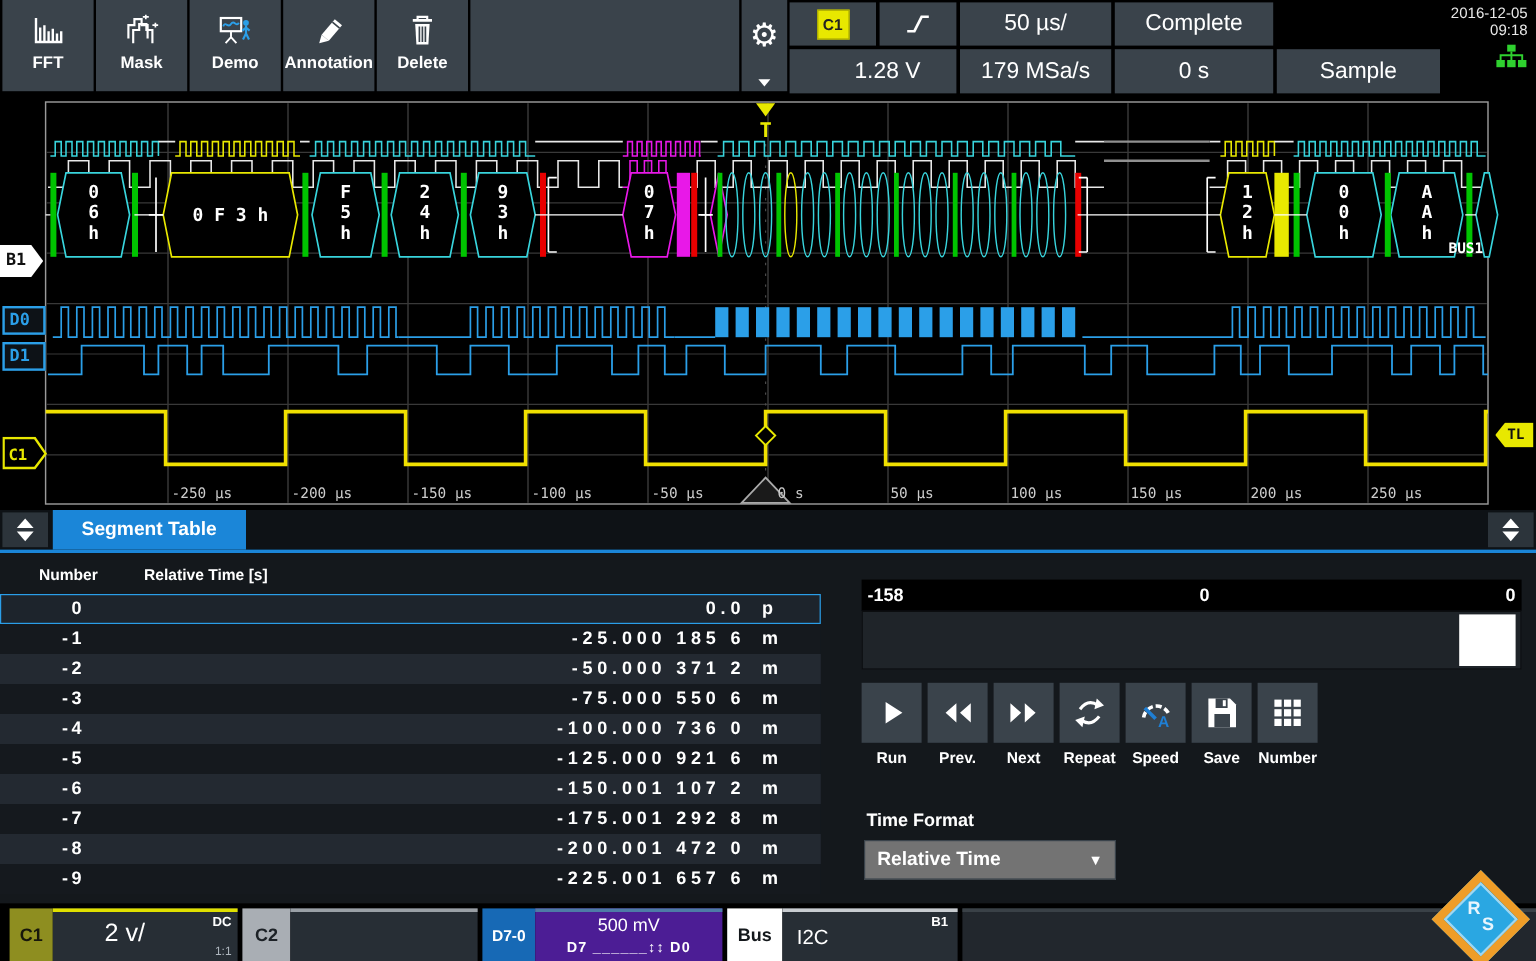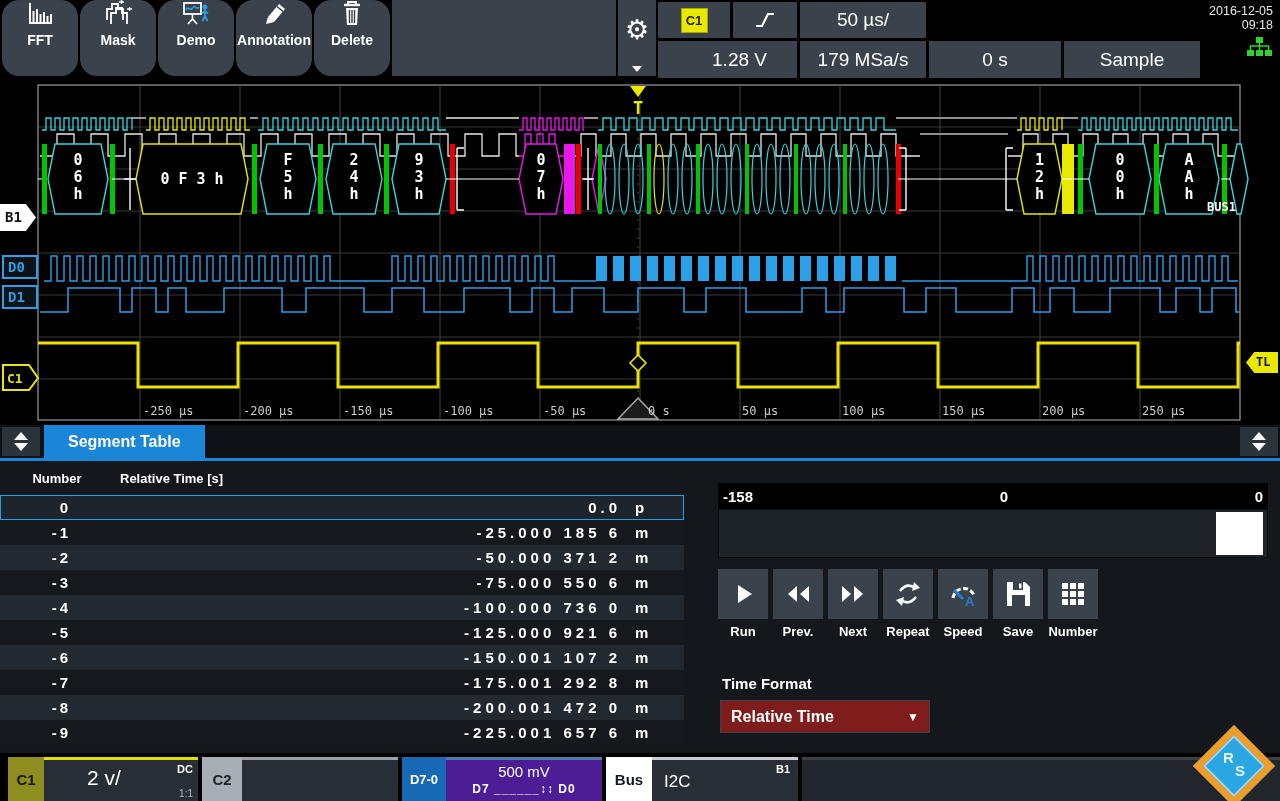--- a/index.html
+++ b/index.html
@@ -2,22 +2,22 @@
 <html><head>
 <meta charset="utf-8">
 <style>
   * { box-sizing: border-box; margin: 0; padding: 0; }
   body { background:#000; font-family:"Liberation Sans", sans-serif; }
   .screen { position:relative; width:1280px; height:801px; background:#000; overflow:hidden; }
 
   
   .toolbar { display:flex; height:78px; background:#000; }
   .tb-btn { width:76px; height:76px; margin:0 2px 0 0; background:#3a434b; color:#fff;
-            display:flex; flex-direction:column; align-items:center; justify-content:flex-start;
-            padding-bottom:5px; cursor:default;border-radius:17px; }
+            display:flex; flex-direction:column; align-items:center; justify-content:center;
+            padding-bottom:5px; cursor:default; }
   .tb-btn:first-child { margin-left:2px; }
   .tb-btn svg { margin-bottom:6px; }
   .tb-label { font-size:14px; font-weight:700; }
   .tb-spacer { width:224px; height:76px; background:#3a434b; margin-right:2px; }
   .gear-col { width:38px; height:76px; background:#3a434b; margin-right:2px; position:relative;
               display:flex; flex-direction:column; align-items:center; }
   .gear-glyph { color:#fff; font-size:27px; line-height:1; margin-top:16px;
                 font-family:"DejaVu Sans", sans-serif; }
   .gear-caret { position:absolute; bottom:4px; width:0; height:0;
                 border-left:5px solid transparent; border-right:5px solid transparent;
@@ -81,21 +81,21 @@
   .slider-track { position:absolute; left:718px; top:48px; width:550px; height:49px;
                   background:#1f2429; border:1px solid #0b0d0f; }
   .slider-handle { position:absolute; right:4px; top:2px; width:47px; height:43px; background:#fff; }
 
   .player-row { position:absolute; left:718px; top:108px; display:flex; gap:5px; }
   .pbtn { display:flex; flex-direction:column; align-items:center; width:50px; }
   .pbtn-box { width:50px; height:50px; background:#3a434b; display:flex; align-items:center; justify-content:center; }
   .pbtn-label { margin-top:5px; color:#fff; font-size:13px; font-weight:700; white-space:nowrap; }
 
   .tf-label { position:absolute; left:722px; top:214px; color:#fff; font-size:15px; font-weight:700; }
-  .dropdown { position:absolute; left:720px; top:239px; width:210px; height:33px; background:#7f1d1d;
+  .dropdown { position:absolute; left:720px; top:239px; width:210px; height:33px; background:#737373;
               border:1px solid #3a434b; color:#fff; font-size:16px; font-weight:700;
               display:flex; align-items:center; padding:0 10px; }
   .dropdown .chev { margin-left:auto; font-size:12px; }
 
   
   .chanbar { position:relative; height:48px; background:#000; }
   .cb { position:absolute; top:4px; height:44px; }
   .cb-tab { display:flex; align-items:center; justify-content:center; font-weight:700; }
   .t-c1 { left:8px; width:36px; background:#8e8e20; color:#17170c; font-size:15px; }
   .i-c1 { left:44px; width:154px; background:#272e35; border-top:3px solid #e0e000;padding-left:48px; }
@@ -174,20 +174,21 @@
     <div class="status-grid">
       <div class="st-cell">
         <span class="ch-badge">C1</span>
       </div>
       <div class="st-cell">
         <svg width="26" height="22">
           <path d="M4 17 H10 L16 5 H22" stroke="#fff" stroke-width="2.2" fill="none"></path>
         </svg>
       </div>
       <div class="st-cell">50 µs/</div>
+      <div class="st-cell">Complete</div>
       <div class="st-cell st-span2">1.28 V</div>
       <div class="st-cell">179 MSa/s</div>
       <div class="st-cell">0 s</div>
       <div class="st-cell">Sample</div>
     </div>
     <div class="datetime">
       <div>2016-12-05</div>
       <div>09:18</div>
       <div class="net">
         <svg width="27" height="20">

